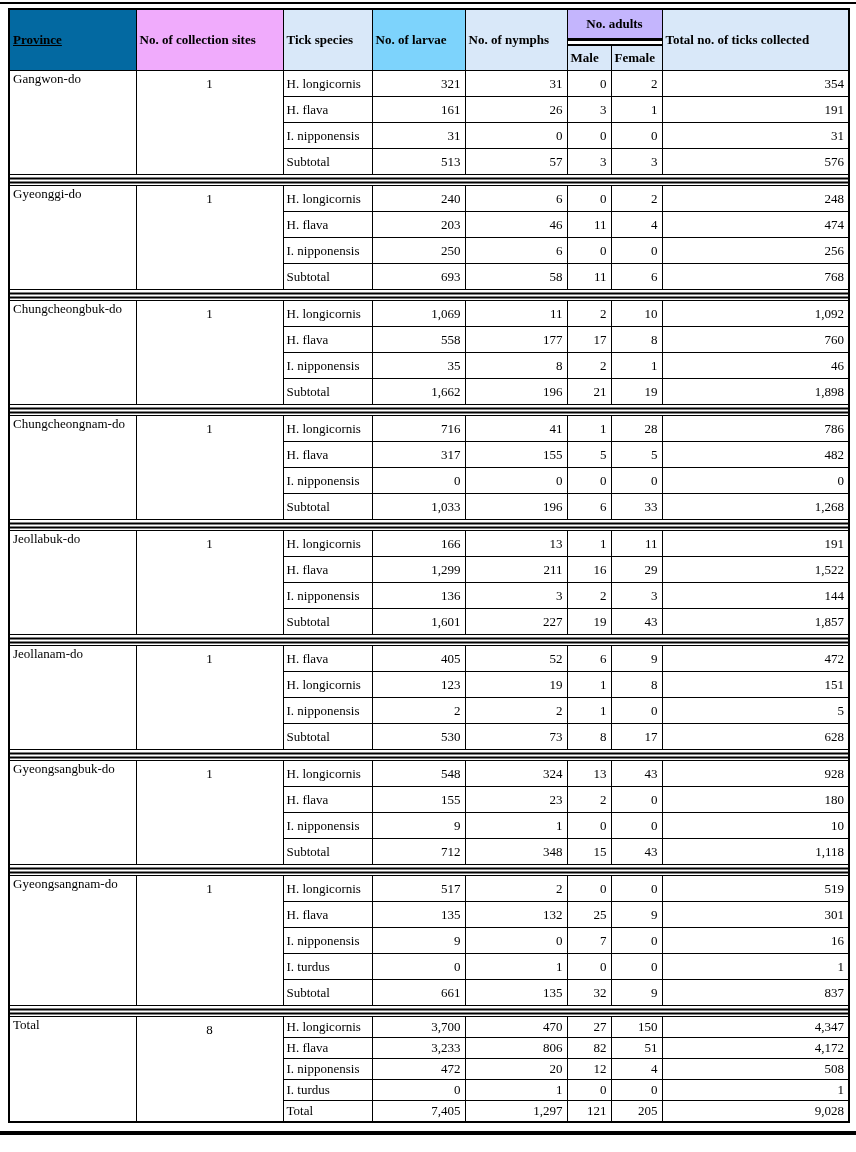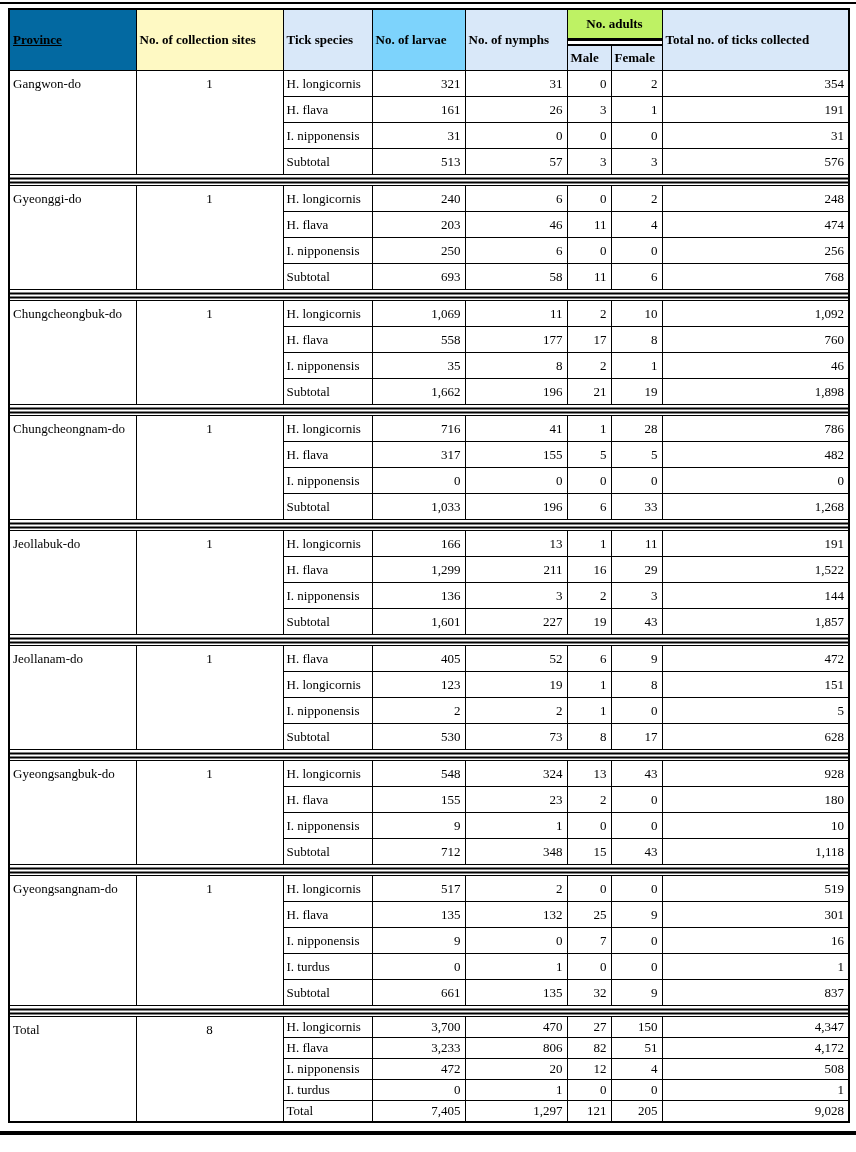--- a/index.html
+++ b/index.html
@@ -52,21 +52,20 @@
   .th-sub {
     height: 24px;
     border-top: none;
     text-align: left;
   }
   tbody td { height: 25px; }
   tbody tr.compact td { height: 20px; margin-top: 13px; }
   td.cell-province {
     text-align: left;
     vertical-align: top;
-    padding-top: 5px;
   }
   td.cell-sites {
     text-align: center;
     vertical-align: top;
     padding-top: 5px;
   }
   td.cell-species { text-align: left; }
   td.num {
     text-align: right;
     padding-right: 4px;
@@ -95,25 +94,25 @@
     <col style="width:89px">
     <col style="width:93px">
     <col style="width:102px">
     <col style="width:44px">
     <col style="width:51px">
     <col style="width:187px">
   </colgroup>
   <thead>
     <tr>
       <th rowspan="3" style="background: #0369a1; text-decoration: underline;">Province</th>
-      <th rowspan="3" style="background: #fef9c3;">No. of collection sites</th>
+      <th rowspan="3" style="background: #f0abfc;">No. of collection sites</th>
       <th rowspan="3" style="background: rgb(217, 232, 249);">Tick species</th>
       <th rowspan="3" style="background: #7dd3fc;">No. of larvae</th>
       <th rowspan="3" style="background: rgb(217, 232, 249);">No. of nymphs</th>
-      <th colspan="2" class="th-center th-adults" style="background: #bef264;">No. adults</th>
+      <th colspan="2" class="th-center th-adults" style="background: #c4b5fd;">No. adults</th>
       <th rowspan="3" style="background: rgb(217, 232, 249);">Total no. of ticks collected</th>
     </tr>
     <tr class="adults-sep-row">
       <td colspan="2" class="adults-sep" style="background: rgb(217, 232, 249);"></td>
     </tr>
     <tr>
       <th class="th-sub" style="background: rgb(217, 232, 249);">Male</th>
       <th class="th-sub" style="background: rgb(217, 232, 249);">Female</th>
     </tr>
   </thead>

